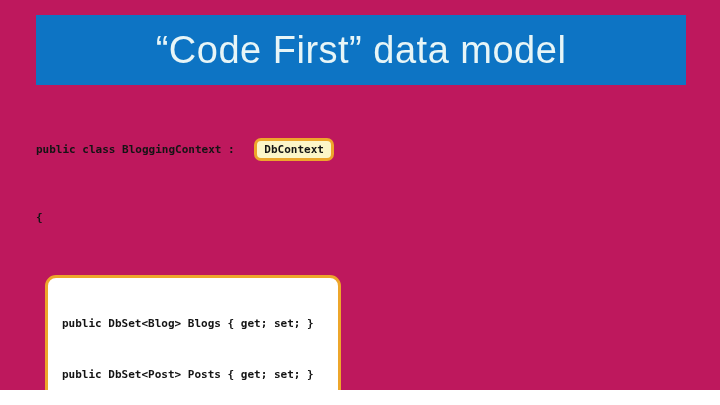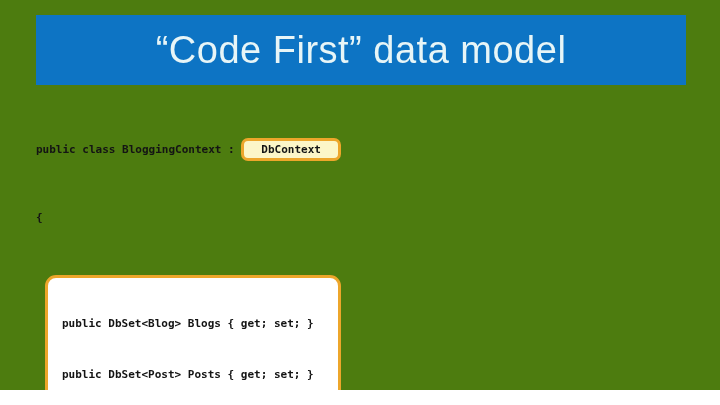--- a/index.html
+++ b/index.html
@@ -4,21 +4,21 @@
 <style>
   html, body {
     margin: 0;
     padding: 0;
     background: #ffffff;
   }
   .slide {
     position: relative;
     width: 720px;
     height: 390px;
-    background: #4d7c0f;
+    background: #be185d;
     overflow: hidden;
   }
   .banner {
     position: absolute;
     left: 36px;
     top: 15px;
     width: 650px;
     height: 70px;
     background: #0d74c4;
     display: flex;
@@ -45,28 +45,28 @@
     white-space: pre;
   }
   .line {
     height: 17px;
   }
   .hl-inline {
     display: inline-block;
     box-sizing: border-box;
     height: 23px;
     line-height: 17px;
-    padding: 0 17px;
+    padding: 0 7px;
     border: 3px solid #eda62b;
     border-radius: 7px;
     background: #fcf6c8;
     position: relative;
     top: -3px;
     vertical-align: top;
-    margin-left: 0;
+    margin-left: 13px;
   }
   .hl-box {
     box-sizing: border-box;
     border: 3px solid #eda62b;
     background: #ffffff;
     margin-left: 9px;
     border-radius: 11px;
   }
   .box-dbset {
     width: 296px;

